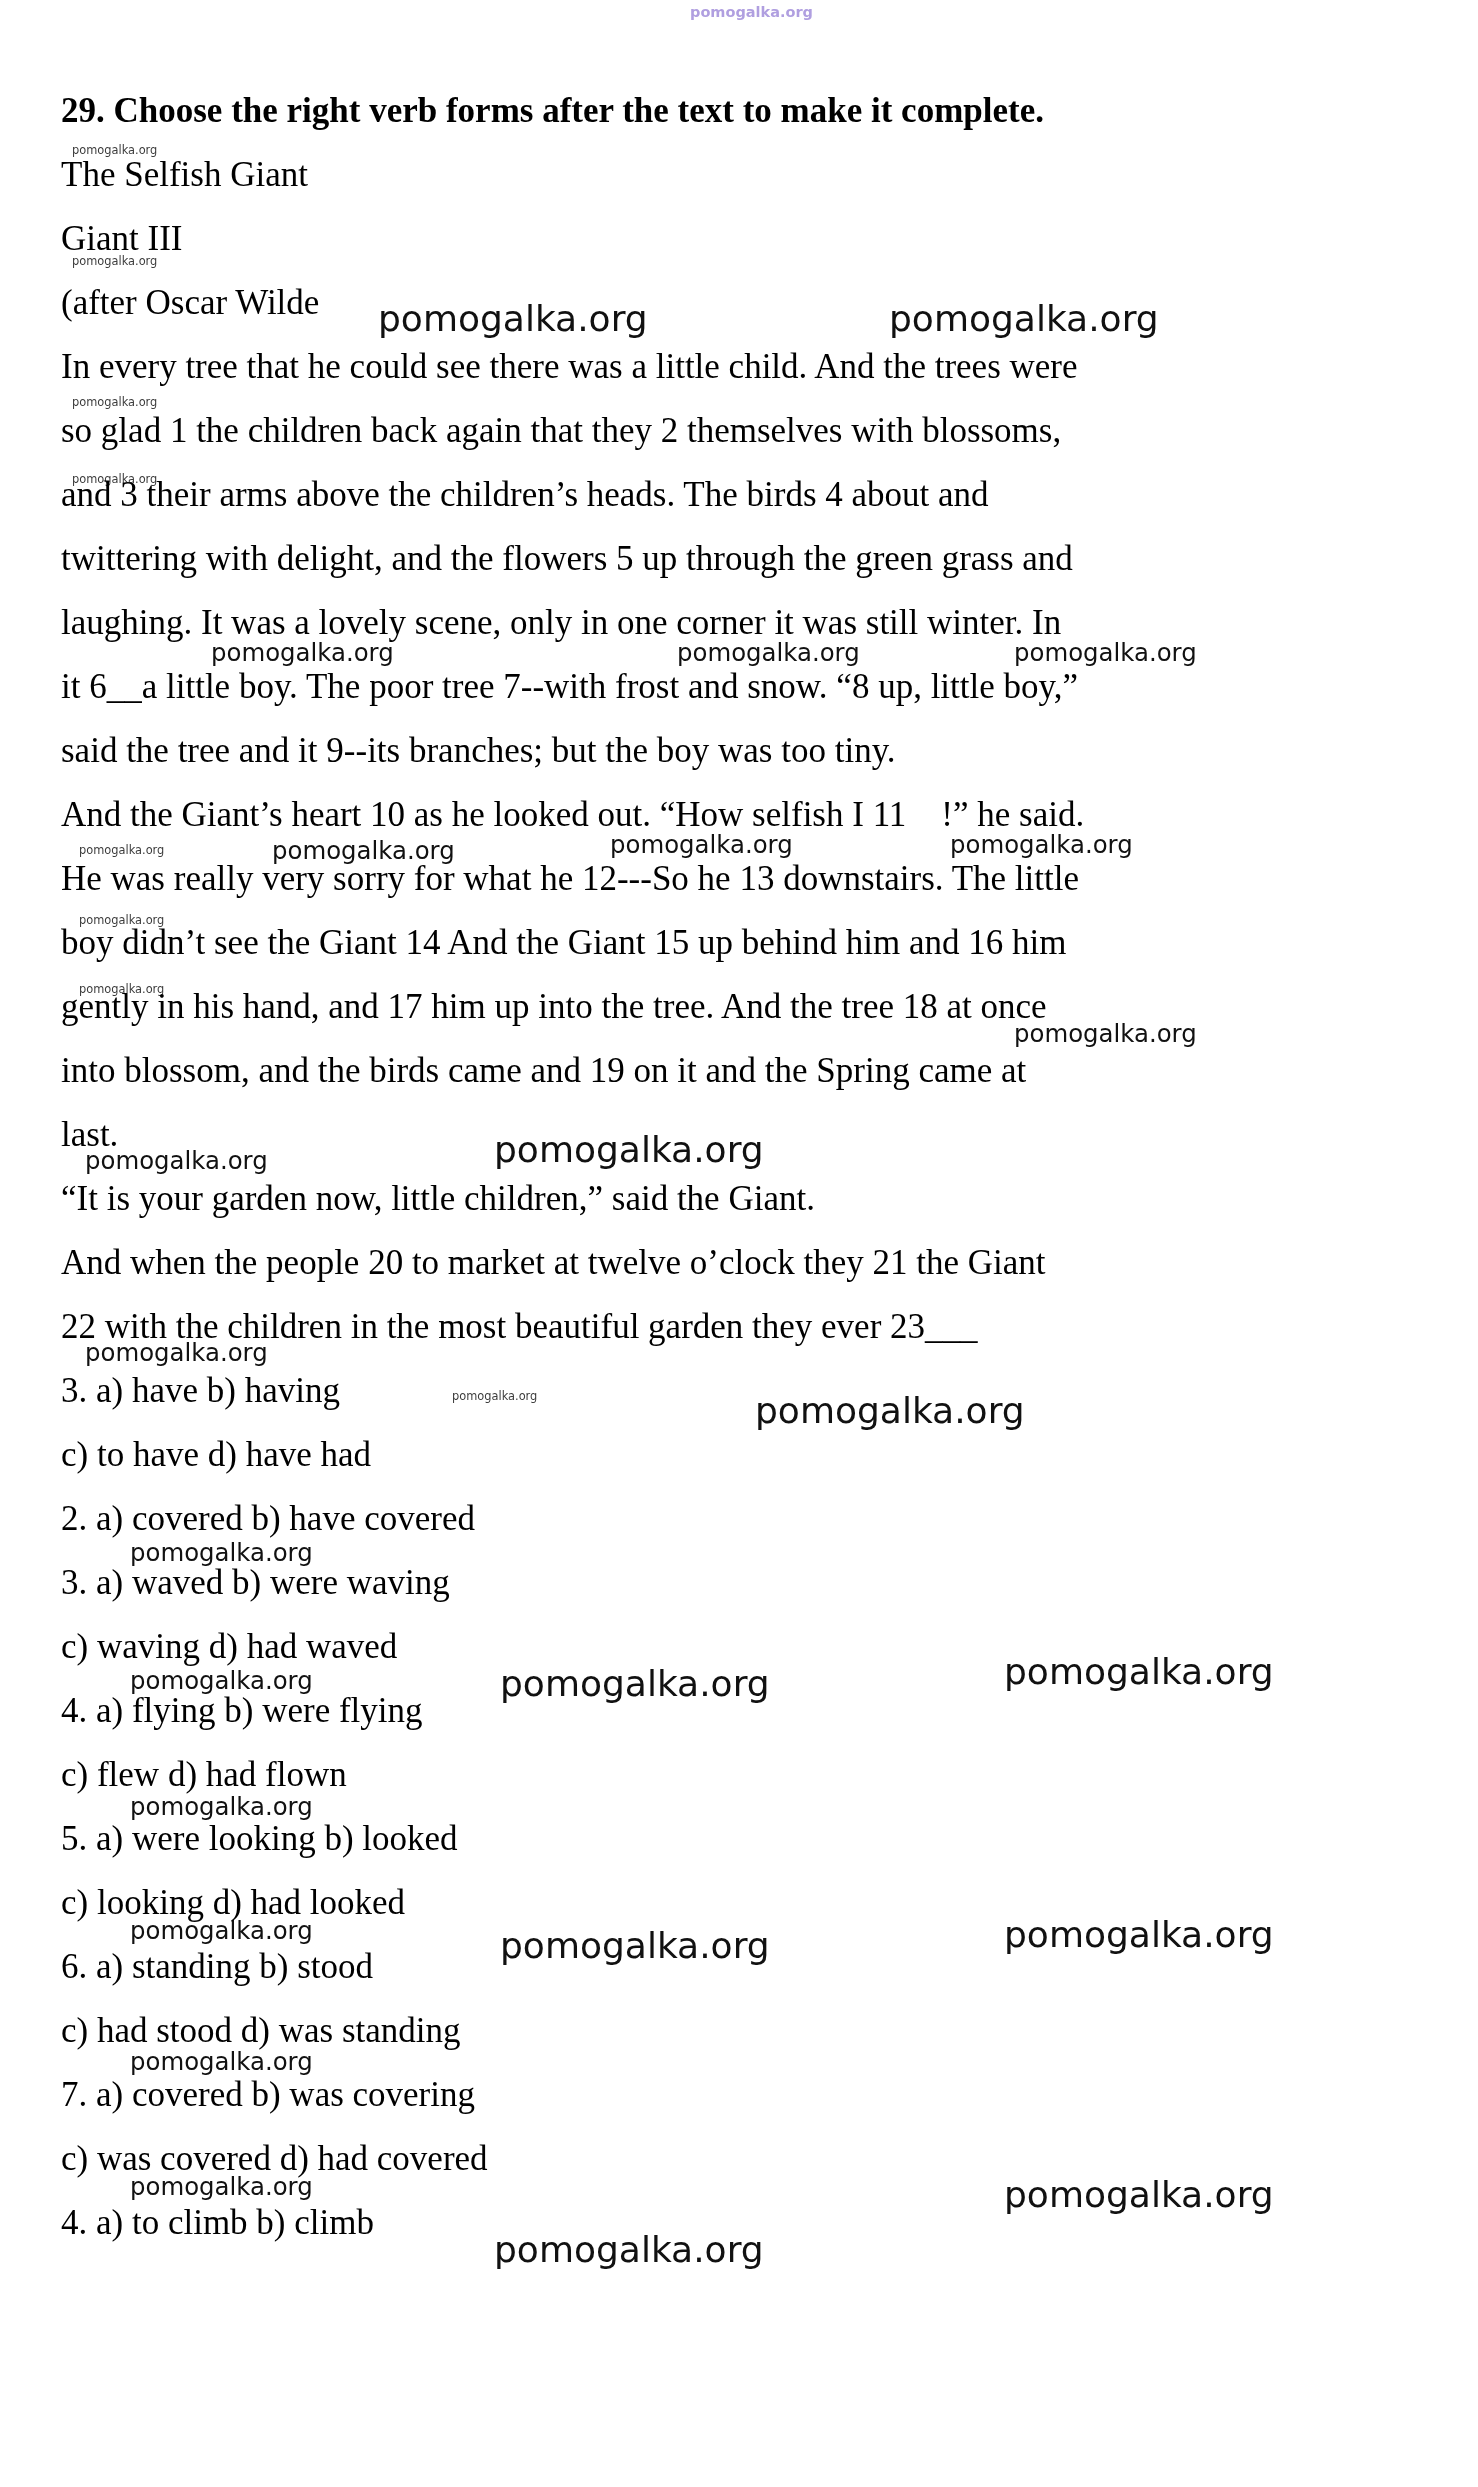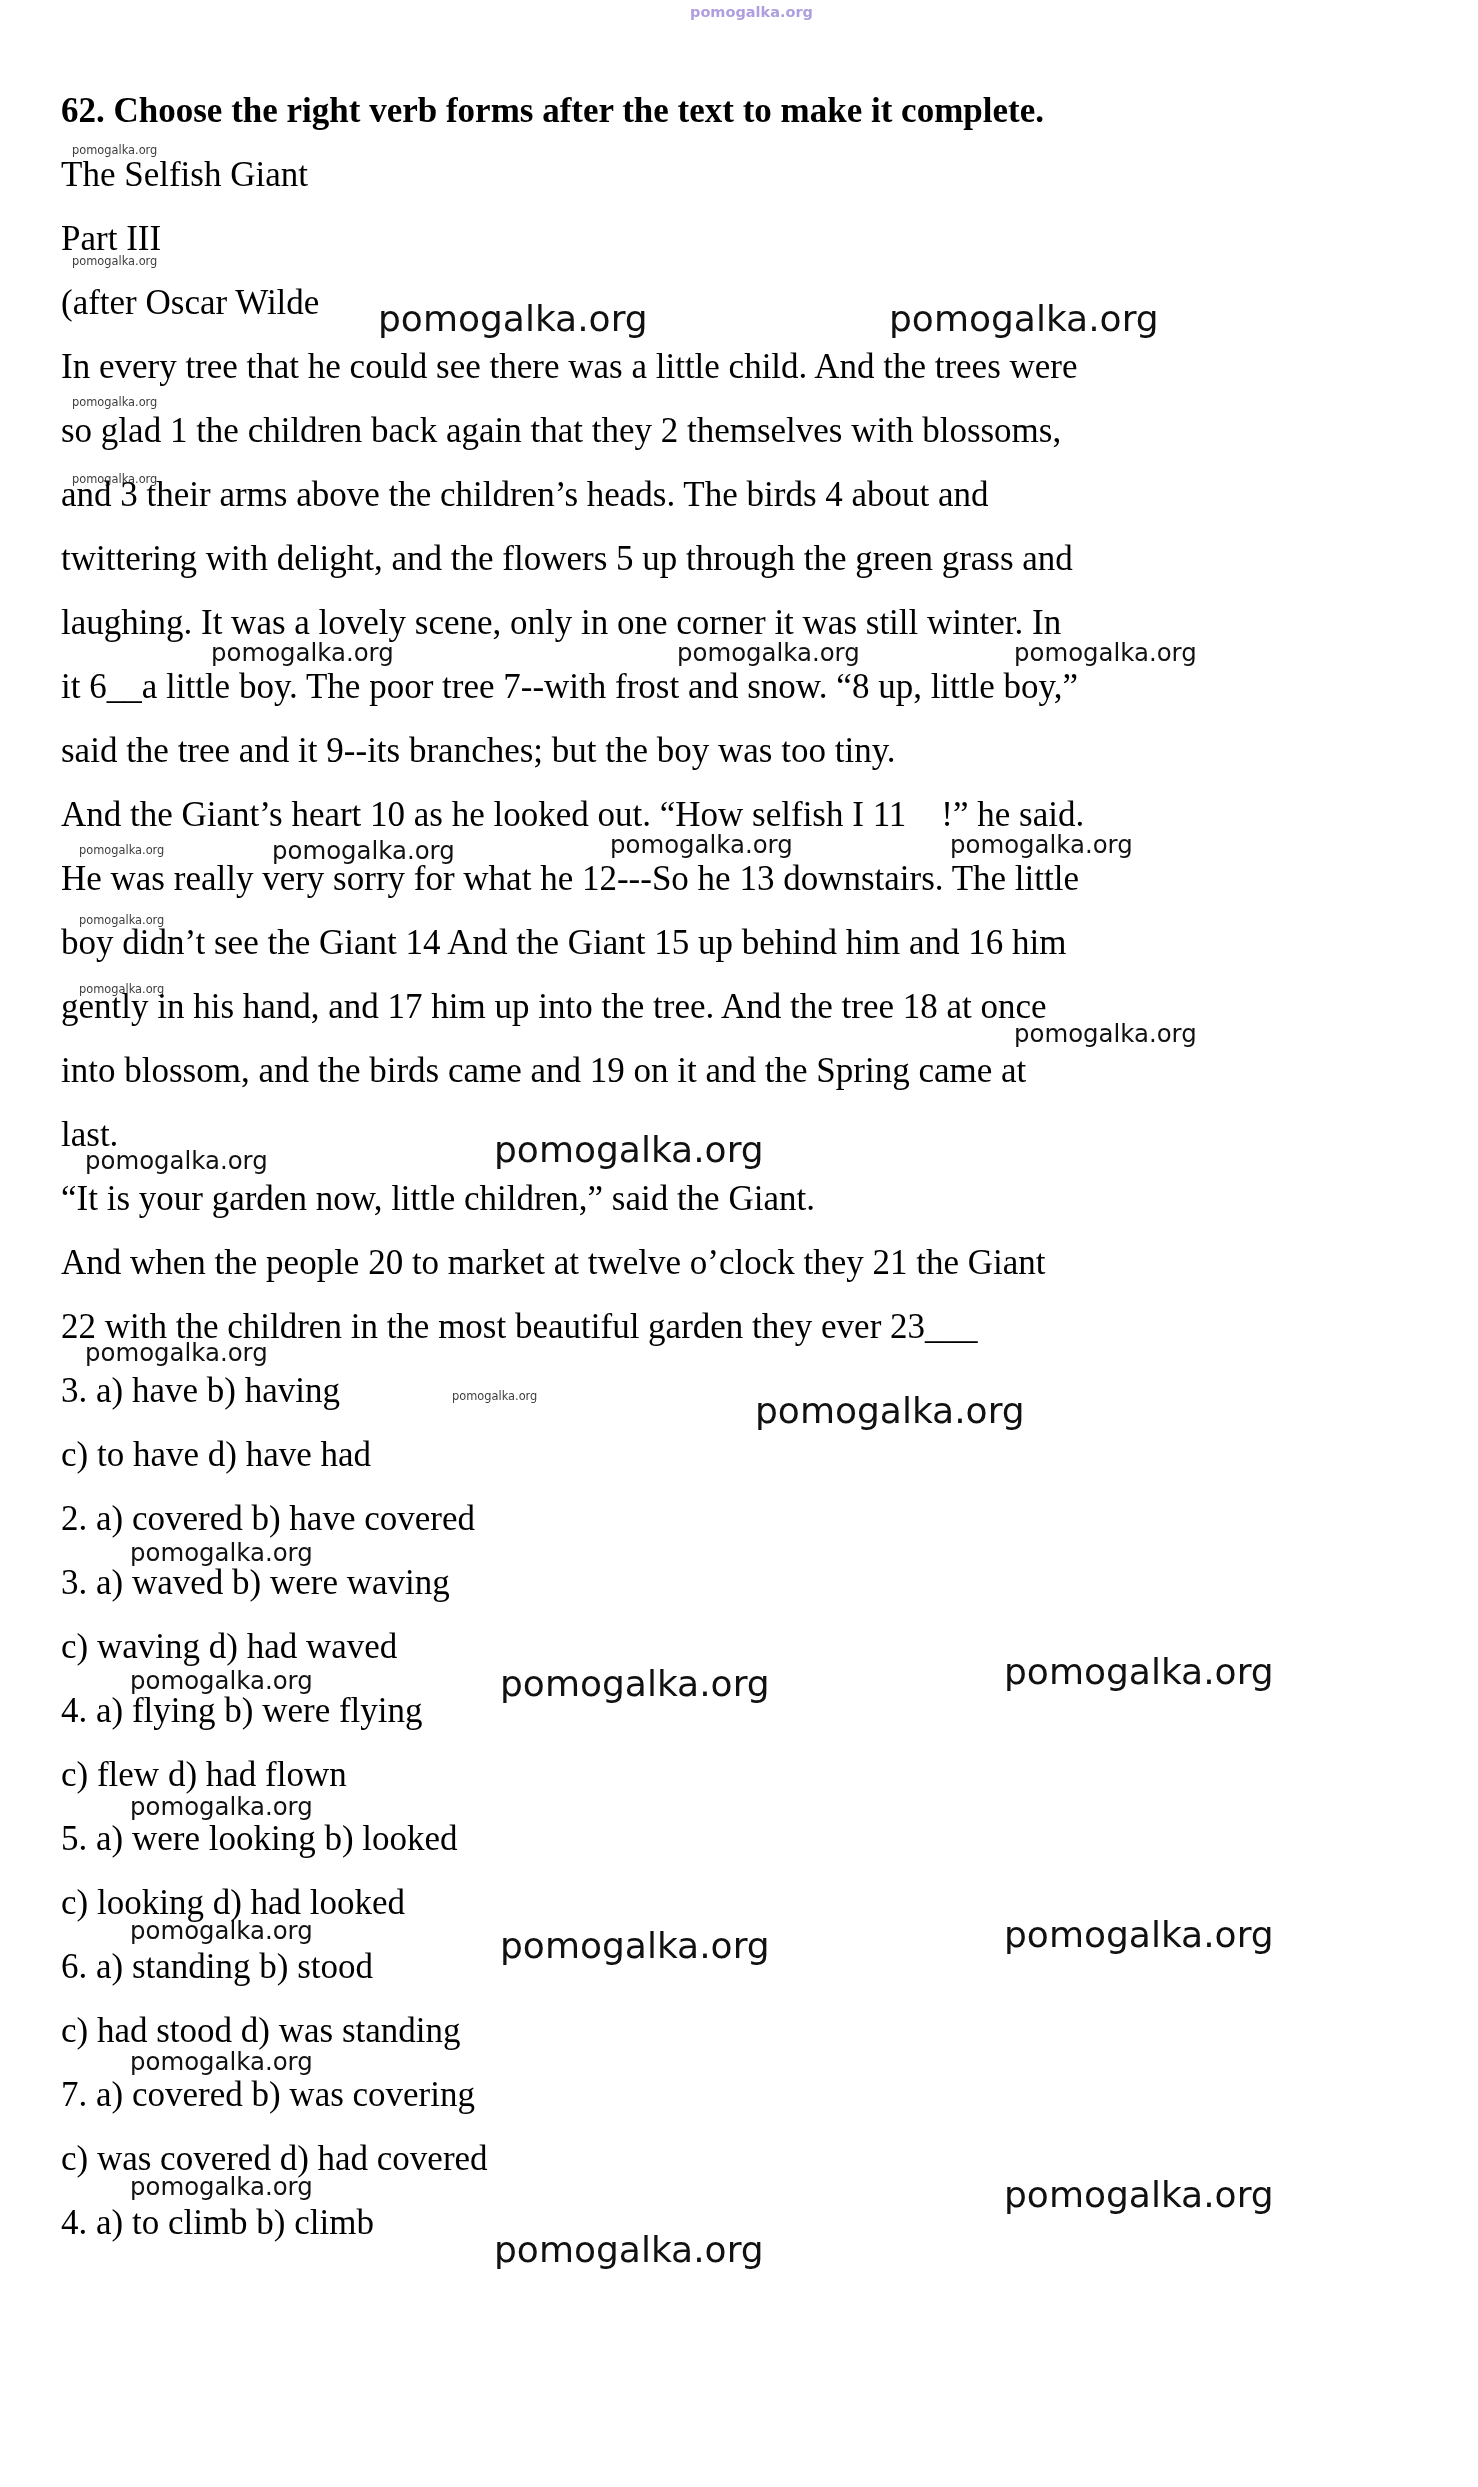--- a/index.html
+++ b/index.html
@@ -87,23 +87,23 @@
       <span class="wm wm-lg" style="left: 755px; top: 1393px;">pomogalka.org</span>
       <span class="wm wm-lg" style="left: 500px; top: 1666px;">pomogalka.org</span>
       <span class="wm wm-lg" style="left: 1004px; top: 1654px;">pomogalka.org</span>
       <span class="wm wm-lg" style="left: 500px; top: 1928px;">pomogalka.org</span>
       <span class="wm wm-lg" style="left: 1004px; top: 1917px;">pomogalka.org</span>
       <span class="wm wm-lg" style="left: 1004px; top: 2177px;">pomogalka.org</span>
       <span class="wm wm-lg" style="left: 494px; top: 2232px;">pomogalka.org</span>
     </div>
 
   <div class="doc">
-    <div class="line title">62. Choose the right verb forms after the text to make it complete.</div>
+    <div class="line title">29. Choose the right verb forms after the text to make it complete.</div>
     <div class="line">The Selfish Giant</div>
-    <div class="line">Part III</div>
+    <div class="line">Giant III</div>
     <div class="line">(after Oscar Wilde</div>
 
     <div class="line">In every tree that he could see there was a little child. And the trees were</div>
     <div class="line">so glad 1 the children back again that they 2 themselves with blossoms,</div>
     <div class="line">and 3 their arms above the children’s heads. The birds 4 about and</div>
     <div class="line">twittering with delight, and the flowers 5 up through the green grass and</div>
     <div class="line">laughing. It was a lovely scene, only in one corner it was still winter. In</div>
     <div class="line">it 6__a little boy. The poor tree 7--with frost and snow. “8 up, little boy,”</div>
     <div class="line">said the tree and it 9--its branches; but the boy was too tiny.</div>
     <div class="line">And the Giant’s heart 10 as he looked out. “How selfish I 11    !” he said.</div>

